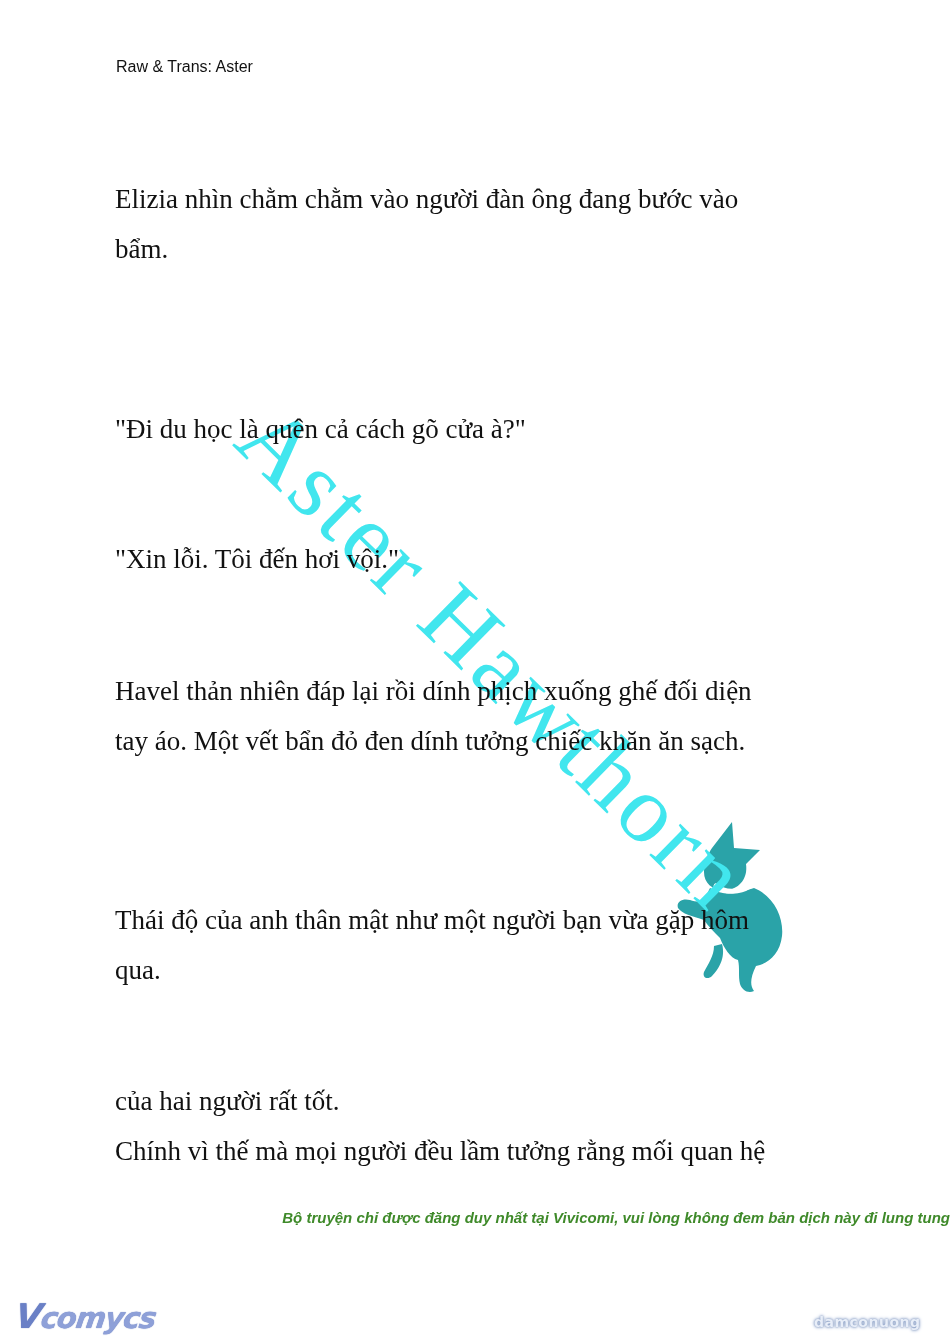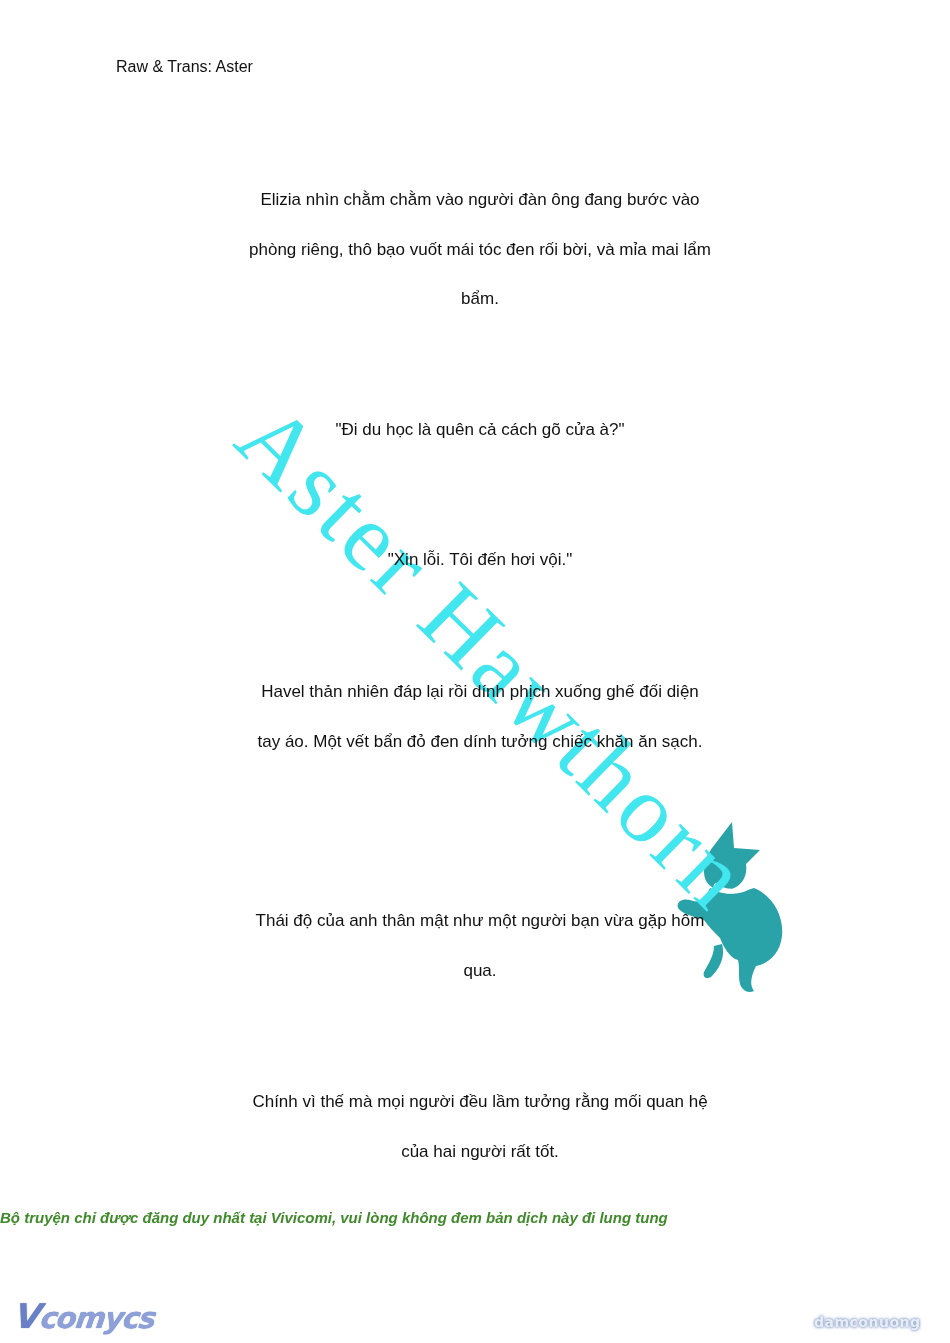--- a/index.html
+++ b/index.html
@@ -19,27 +19,26 @@
       left: 116px;
       top: 58px;
       font-family: "Liberation Sans", sans-serif;
       font-size: 16px;
       color: #111111;
       z-index: 3;
     }
     .body-text {
       position: absolute;
       left: 115px;
-      font-family: Liberation Sans, sans-serif;
-      font-size: 17px;
+      font-family: Liberation Serif, serif;
+      font-size: 27px;
       line-height: 49.5px;
       color: #111111;
       z-index: 3;
       width: 730px;
-      text-align: center;
     }
     .line {
       display: block;
       white-space: nowrap;
     }
     .watermark {
       position: absolute;
       left: 118px;
       top: 560px;
       font-family: "Liberation Serif", serif;
@@ -57,21 +56,21 @@
       left: 670px;
       top: 808px;
       width: 115px;
       height: 185px;
       z-index: 1;
     }
     .footer {
       position: absolute;
       left: 0;
       width: 950px;
-      text-align: left;
+      text-align: right;
       font-family: "Liberation Sans", sans-serif;
       font-style: italic;
       font-weight: bold;
       font-size: 15px;
       color: #3f8a2a;
       z-index: 3;
     }
     .logo-left {
       position: absolute;
       left: 16px;
@@ -103,21 +102,20 @@
   </style>
 </head>
 <body>
 
 <div class="page">
 
   <div class="credit">Raw &amp; Trans: Aster</div>
 
   <div class="body-text" style="top:175px">
     <span class="line">Elizia nhìn chằm chằm vào người đàn ông đang bước vào</span>
-    <span class="line">phòng riêng, thô bạo vuốt mái tóc đen rối bời, và mỉa mai lẩm</span>
     <span class="line">bẩm.</span>
   </div>
 
   <div class="body-text" style="top:405px">
     <span class="line">"Đi du học là quên cả cách gõ cửa à?"</span>
   </div>
 
   <div class="body-text" style="top:535px">
     <span class="line">"Xin lỗi. Tôi đến hơi vội."</span>
   </div>
@@ -126,22 +124,22 @@
     <span class="line">Havel thản nhiên đáp lại rồi dính phịch xuống ghế đối diện</span>
     <span class="line">tay áo. Một vết bẩn đỏ đen dính tưởng chiếc khăn ăn sạch.</span>
   </div>
 
   <div class="body-text" style="top:896px">
     <span class="line">Thái độ của anh thân mật như một người bạn vừa gặp hôm</span>
     <span class="line">qua.</span>
   </div>
 
   <div class="body-text" style="top:1077px">
+    <span class="line">của hai người rất tốt.</span>
     <span class="line">Chính vì thế mà mọi người đều lầm tưởng rằng mối quan hệ</span>
-    <span class="line">của hai người rất tốt.</span>
   </div>
 
   <div class="watermark">Aster Hawthorn</div>
 
   <svg class="cat" viewBox="0 0 115 185" xmlns="http://www.w3.org/2000/svg">
     <g fill="#2aa3a8">
 
       <path d="M42 40 L62 14 L64 40 L90 42 L76 56 C78 70 70 80 58 82 C44 84 34 76 34 64 C34 54 38 46 42 40 Z"></path>
 
       <path d="M40 80 C56 90 70 84 84 80 C104 88 114 110 112 128 C110 146 98 156 86 158 C80 170 80 178 84 183 C78 186 72 182 70 176 C68 168 70 160 68 152 C60 150 54 140 50 130 C44 124 38 118 34 112 C22 108 12 106 8 100 C6 94 12 90 20 92 C26 94 32 94 36 92 C36 88 38 84 40 80 Z"></path>

